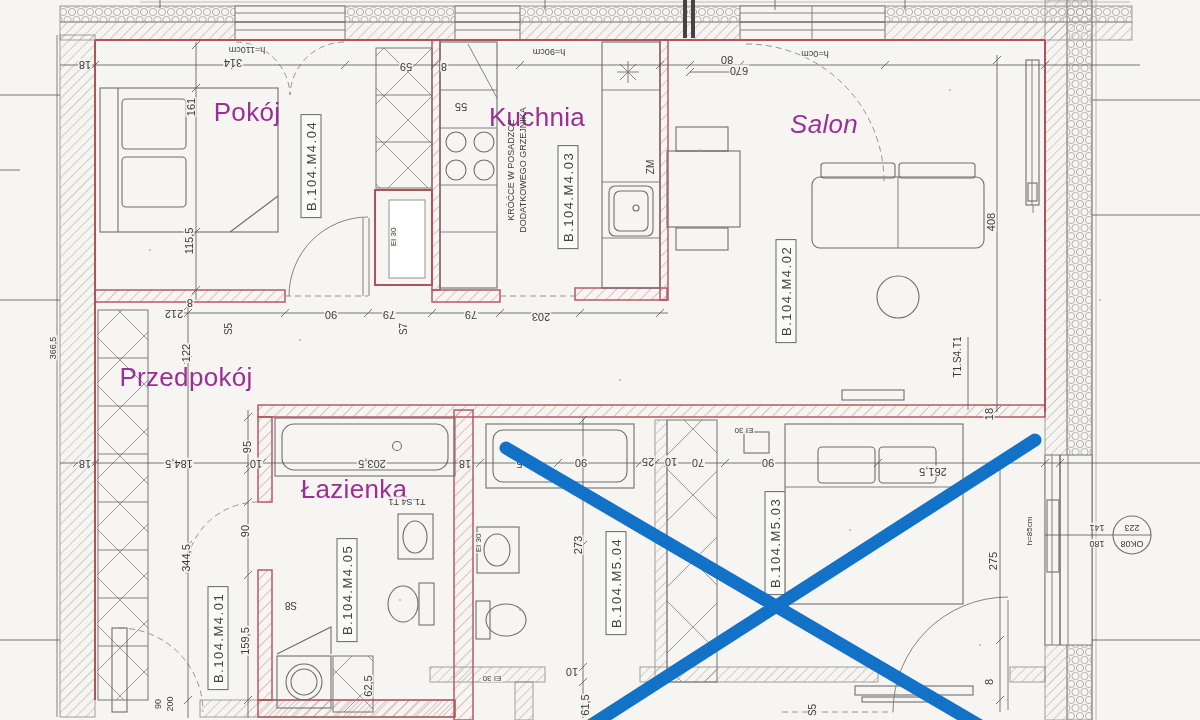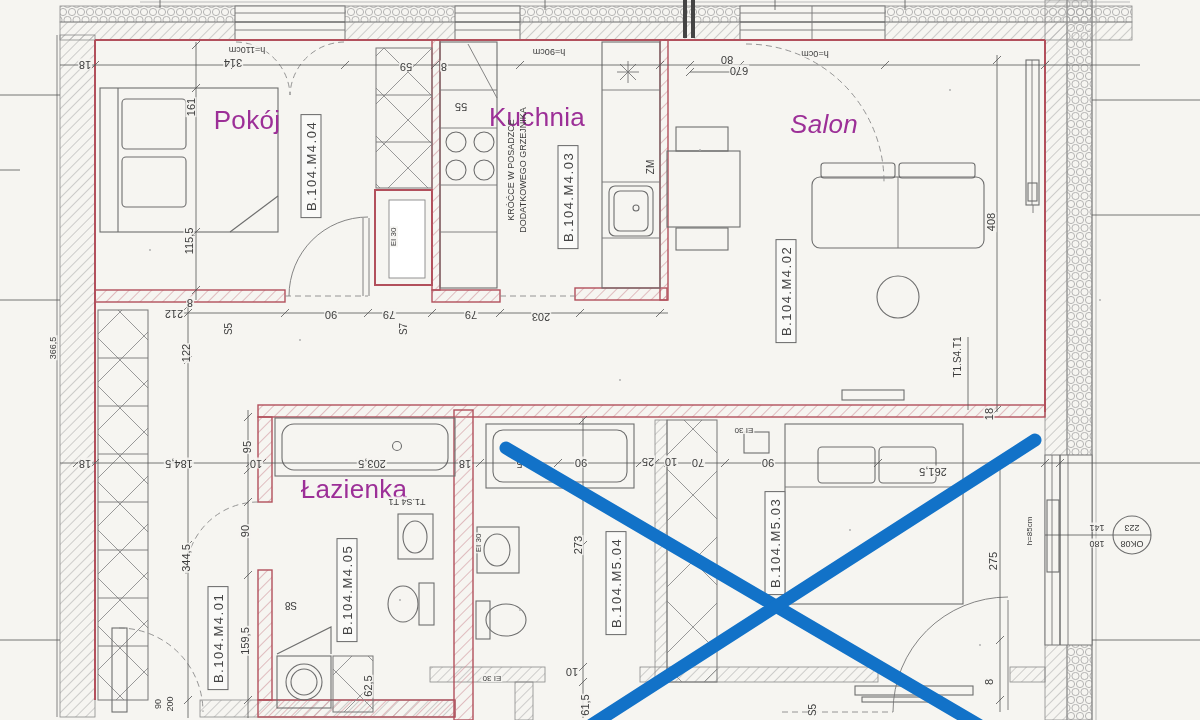--- a/index.html
+++ b/index.html
@@ -269,26 +269,27 @@
           <circle cx="150" cy="250" r="0.9"></circle>
       <circle cx="1100" cy="300" r="0.9"></circle>
           <circle cx="400" cy="600" r="0.9"></circle>
           <circle cx="620" cy="380" r="0.9"></circle>
           <circle cx="980" cy="645" r="0.9"></circle>
     </g>
   </g>
 </svg>
 
 <div id="labels">
-      <span class="lbl room" style="left: 247px; top: 120px; transform: translate(-50%, -50%);">Pokój</span>
+      <span class="lbl room" style="left: 247px; top: 112px; transform: translate(-50%, -50%);">Pokój</span>
       <div class="code-box" style="left: 311px; top: 166px; transform: translate(-50%, -50%) rotate(-90deg);">B.104.M4.04</div>
       <span class="lbl room" style="left: 537px; top: 117px; transform: translate(-50%, -50%);">Kuchnia</span>
       <div class="code-box" style="left: 568px; top: 197px; transform: translate(-50%, -50%) rotate(-90deg);">B.104.M4.03</div>
       <span class="lbl room" style="left: 824px; top: 124px; transform: translate(-50%, -50%); font-style: italic;">Salon</span>
       <div class="code-box" style="left: 786px; top: 291px; transform: translate(-50%, -50%) rotate(-90deg);">B.104.M4.02</div>
+      <span class="lbl room" style="left: 186px; top: 377px; transform: translate(-50%, -50%);">Przedpokój</span>
       <div class="code-box" style="left: 218px; top: 638px; transform: translate(-50%, -50%) rotate(-90deg);">B.104.M4.01</div>
       <span class="lbl room" style="left: 354px; top: 489px; transform: translate(-50%, -50%);">Łazienka</span>
       <div class="code-box" style="left: 347px; top: 590px; transform: translate(-50%, -50%) rotate(-90deg);">B.104.M4.05</div>
       <div class="code-box" style="left: 616px; top: 583px; transform: translate(-50%, -50%) rotate(-90deg);">B.104.M5.04</div>
       <div class="code-box" style="left: 775px; top: 543px; transform: translate(-50%, -50%) rotate(-90deg);">B.104.M5.03</div>
       <span class="lbl" style="left: 85px; top: 64px; transform: translate(-50%, -50%) rotate(180deg);">18</span>
       <span class="lbl" style="left: 233px; top: 62px; transform: translate(-50%, -50%) rotate(180deg);">314</span>
       <span class="lbl" style="font-size: 9px; left: 247px; top: 49px; transform: translate(-50%, -50%) rotate(180deg);">h=110cm</span>
       <span class="lbl" style="left: 191px; top: 107px; transform: translate(-50%, -50%) rotate(-90deg);">161</span>
       <span class="lbl" style="left: 189px; top: 241px; transform: translate(-50%, -50%) rotate(-90deg);">115,5</span>

